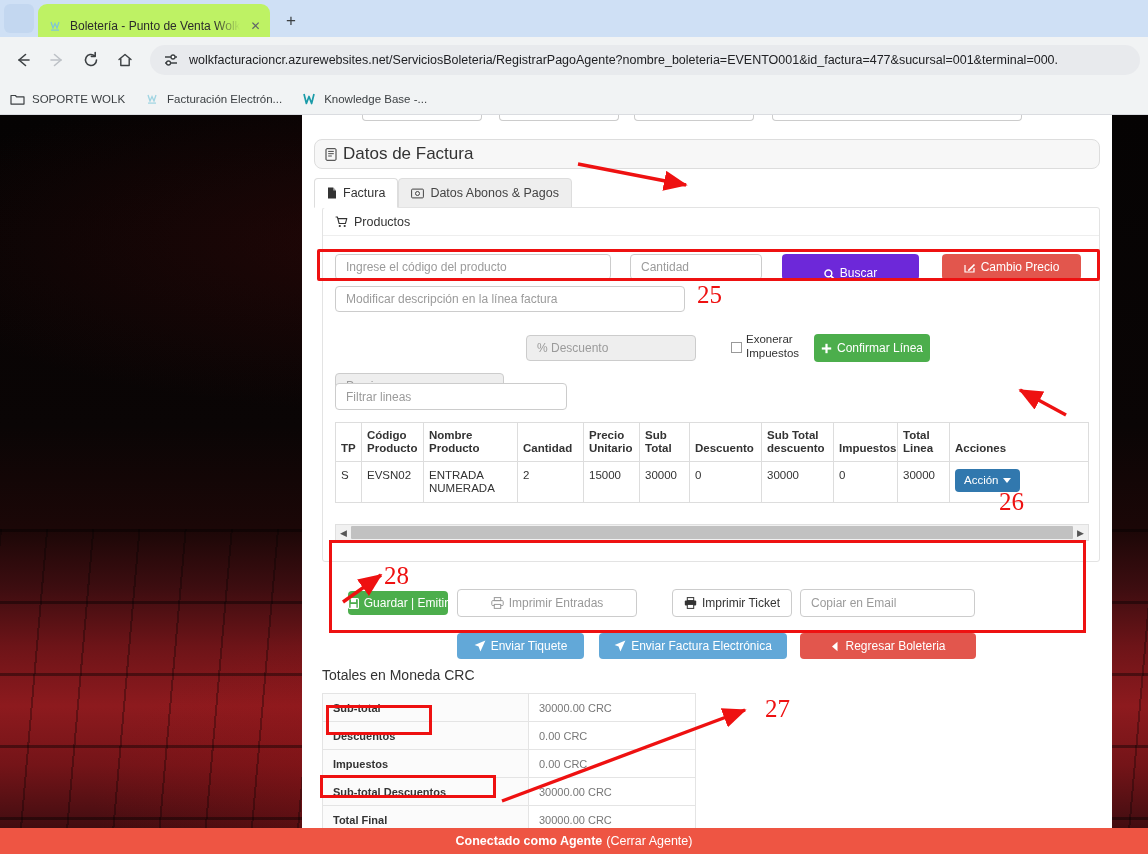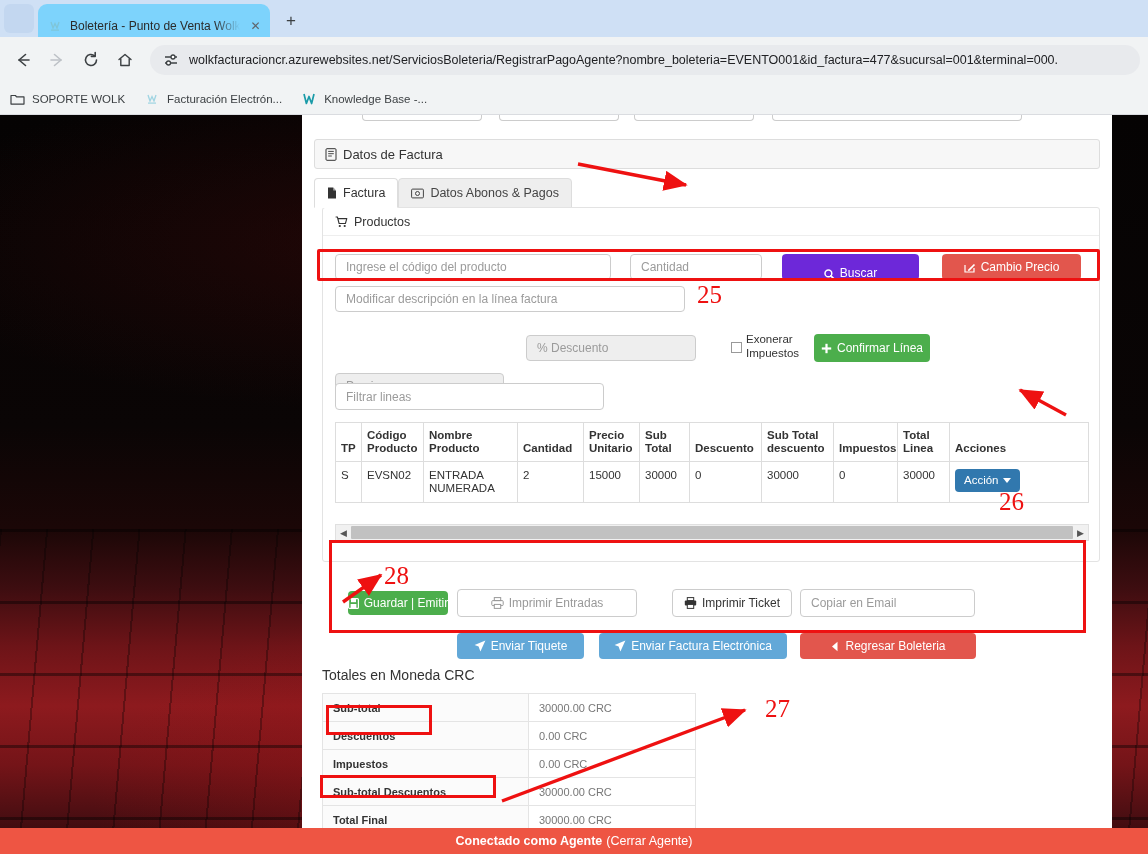--- a/index.html
+++ b/index.html
@@ -15,21 +15,21 @@
   
   .chrome { position: absolute; top:0; left:0; width:1148px; height:115px; background:#d6e4f7; }
   .tabstrip { position:relative; height:37px; background:#cfe0f5; }
   .tabmenu-btn {
     position:absolute; left:4px; top:4px; width:30px; height:29px;
     display:flex; align-items:center; justify-content:center;
     border-radius:6px; background:#c3d7f0; color:#3c4043; font-size:11px; cursor:pointer;
   }
   .tab {
     position:absolute; left:38px; top:4px; width:232px; height:43px;
-    background:#7dd3fc; border-radius:9px 9px 0 0;
+    background:#bef264; border-radius:9px 9px 0 0;
     display:flex; align-items:center; padding:0 6px 0 10px; gap:7px;
   }
   .tab-favicon { width:15px; height:15px; flex:0 0 15px; display:flex; align-items:center; justify-content:center; }
   .tab-title {
     flex:1; font-size:12px; color:#2b2b2b; white-space:nowrap; overflow:hidden;
     -webkit-mask-image: linear-gradient(to right, #000 85%, transparent 100%);
             mask-image: linear-gradient(to right, #000 85%, transparent 100%);
   }
   .tab-close { width:17px; height:17px; display:flex; align-items:center; justify-content:center;
                font-size:12px; color:#5f6368; border-radius:50%; cursor:pointer; }
@@ -79,23 +79,23 @@
     background:#fff; overflow:hidden;
   }
 
   
   .top-stubs { position:absolute; left:12px; top:-6px; width:786px; height:12px; }
   .top-stubs i { position:absolute; top:0; height:12px; border:1px solid #ccc;
                  border-top:none; border-radius:0 0 4px 4px; background:#fff; }
 
   .section-header {
     position:absolute; left:12px; top:24px; width:786px; height:30px;
-    background:#f7f7f7; border:1px solid #ddd; border-radius:3px;
+    background:#f7f7f7; border:1px solid #ddd; border-radius:8px;
     display:flex; align-items:center; padding:0 10px; gap:6px;
-    font-size:13px; color:#333;
+    font-size:17px; color:#333;
   }
   .box-25 { position:absolute; left:317px; top:134px; width:783px; height:32px;
             border:3px solid #ee1111; border-radius:2px; pointer-events:none; }
 
   
   .tabs { position:absolute; left:12px; top:63px; height:30px; display:flex; align-items:flex-end; }
   .tab-item {
     height:30px; padding:0 12px; display:flex; align-items:center; gap:6px;
     font-size:12.5px; border:1px solid #ddd; border-radius:4px 4px 0 0;
     cursor:pointer; white-space:nowrap;
@@ -368,21 +368,21 @@
         <div class="btn btn-green" style="left:491px; top:126px; width:116px; height:28px;">
           <span class="ico">
             <svg width="11" height="11" viewBox="0 0 11 11">
                 <rect x="4.4" y="0.8" width="2.2" height="9.4" fill="#fff"></rect>
                 <rect x="0.8" y="4.4" width="9.4" height="2.2" fill="#fff"></rect>
               </svg>
           </span>
           <span>Confirmar Línea</span>
         </div>
 
-        <div class="inp" style="left:12px; top:175px; width:269px; height:27px;">Filtrar lineas</div>
+        <div class="inp" style="left:12px; top:175px; width:232px; height:27px;">Filtrar lineas</div>
 
         <div class="tbl-wrap">
           <table class="lines">
             <colgroup>
               <col style="width:26px">
                 <col style="width:62px">
                 <col style="width:94px">
                 <col style="width:66px">
               <col style="width:56px">
                 <col style="width:50px">

